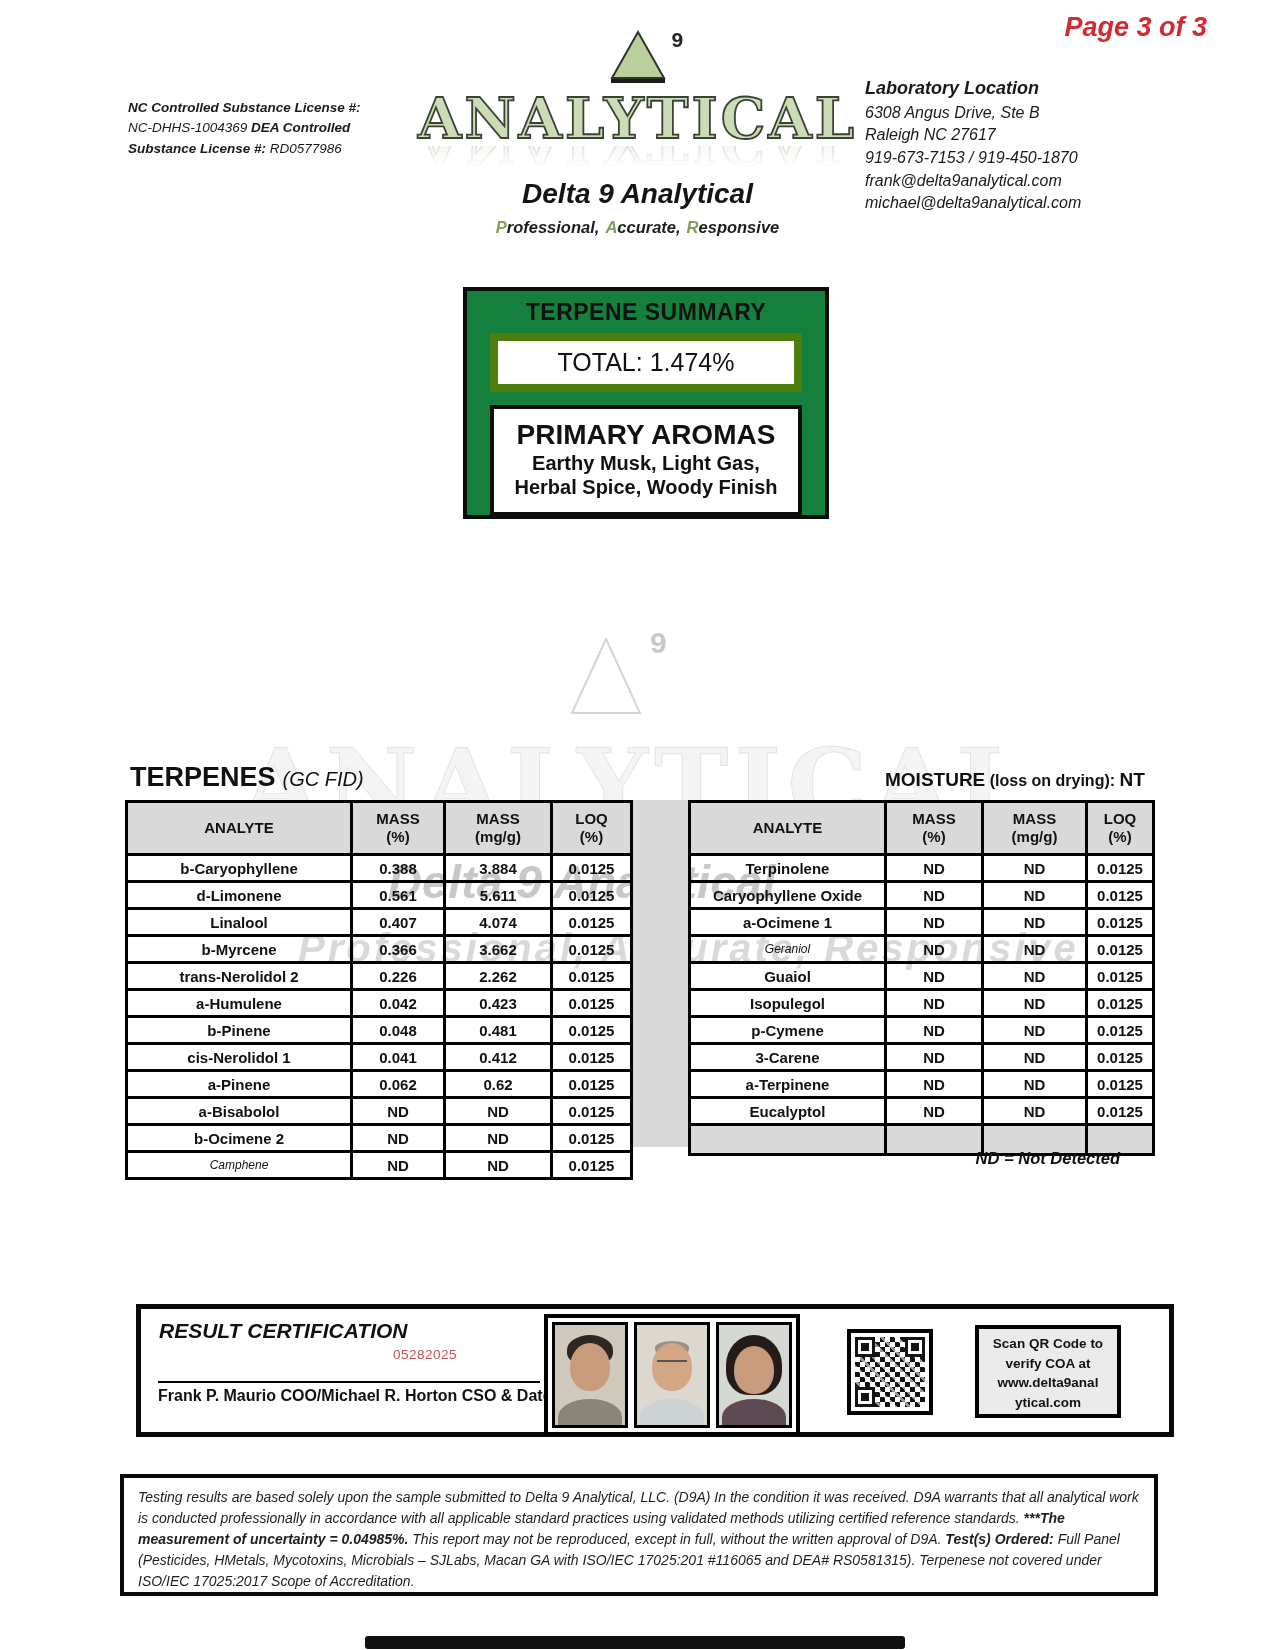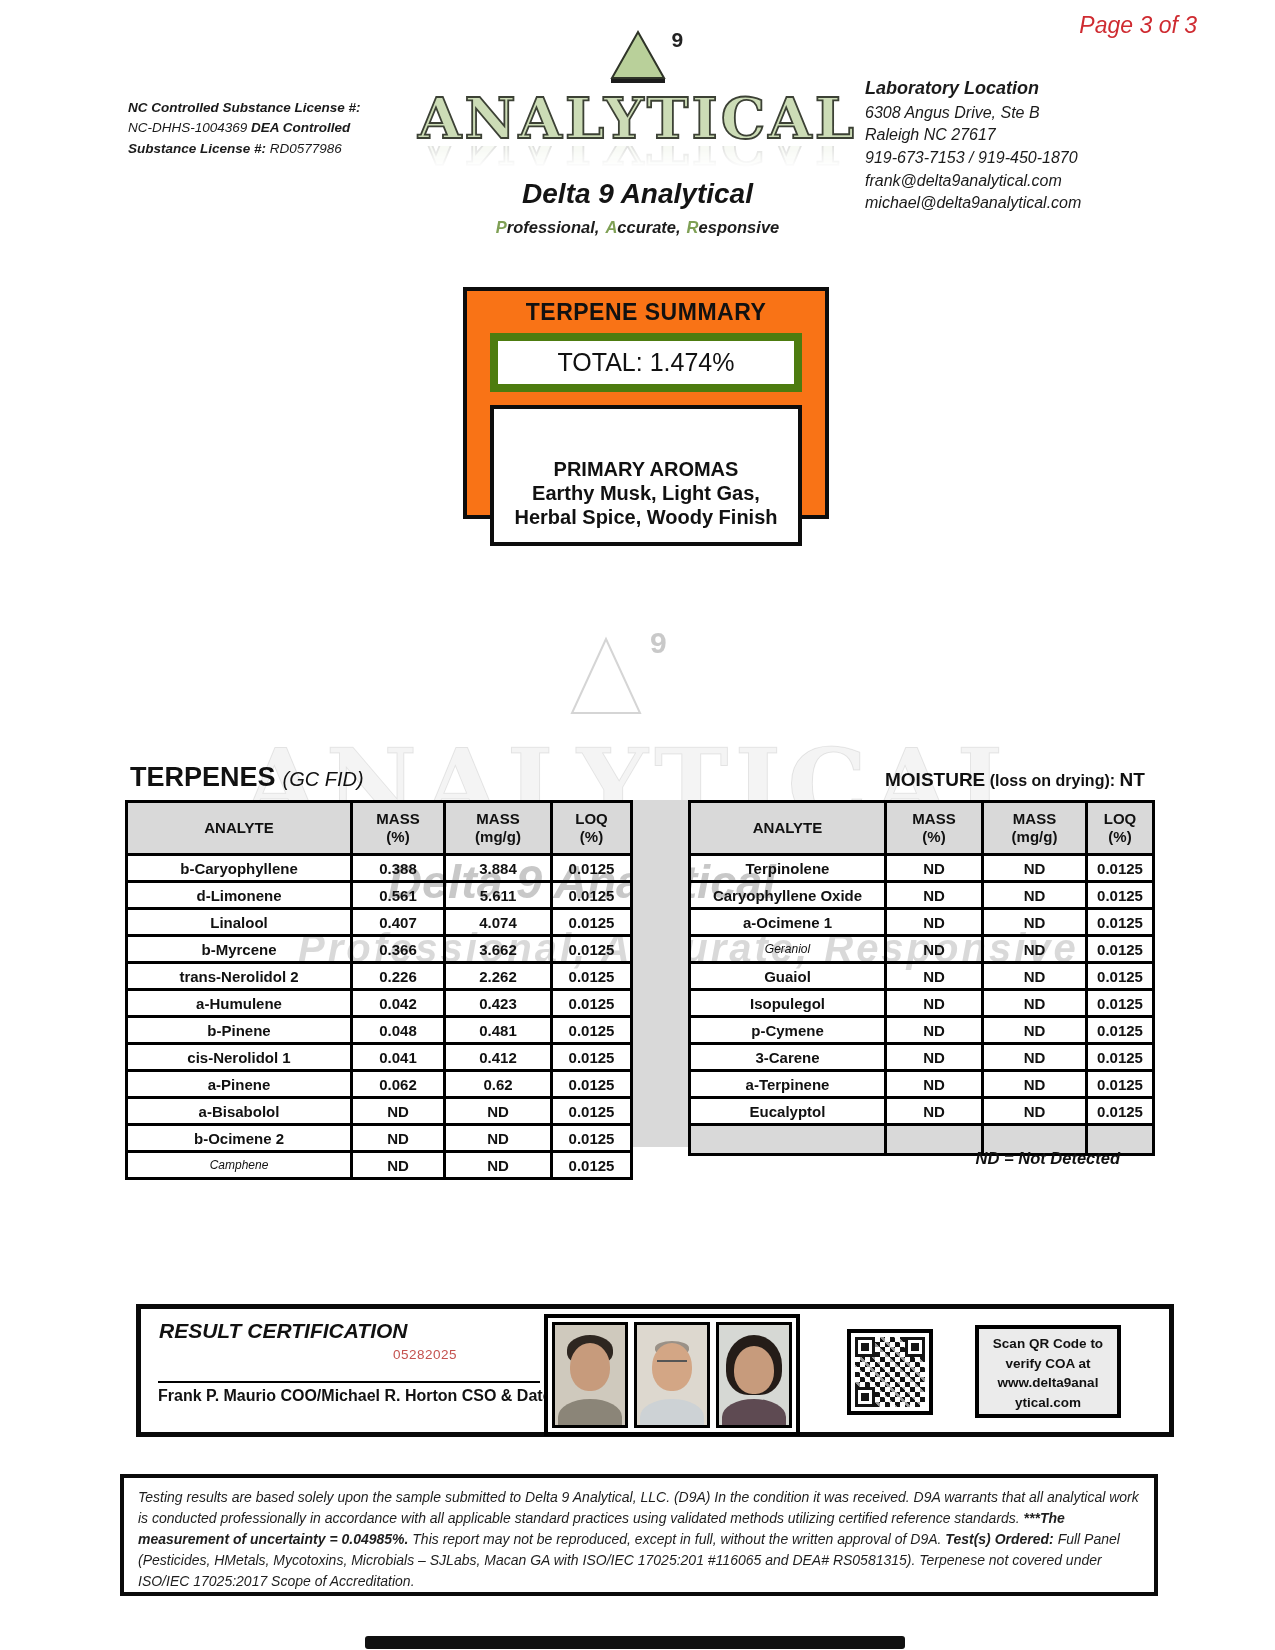--- a/index.html
+++ b/index.html
@@ -1,21 +1,21 @@
 <!DOCTYPE html>
 <html><head>
 <meta charset="utf-8">
 <style>
   html,body{margin:0;padding:0;background:#888;}
   .page{position:relative;width:1275px;height:1650px;background:#fff;margin:0 auto;
         font-family:"Liberation Sans",sans-serif;color:#111;overflow:hidden;}
 
   
-  .page-label{position:absolute;top:12px;right:78px;font-style:italic;font-weight:400;
-              font-size:23px;color:#cf2b31;}
+  .page-label{position:absolute;top:12px;right:68px;font-style:italic;font-weight:700;
+              font-size:27px;color:#cf2b31;}
   .license{position:absolute;left:128px;top:98px;width:250px;font-size:13.5px;line-height:1.5;
            font-style:italic;color:#1a1a1a;}
   .license b{font-weight:700;font-style:italic;}
   .logo{position:absolute;left:50%;top:28px;transform:translateX(-50%);width:460px;text-align:center;}
   .tri-row{position:relative;height:62px;}
   .tri-row svg{display:inline-block;}
   .tri-nine{position:absolute;top:0;margin-left:2px;font-weight:700;font-size:21px;color:#222;}
   .brand{font-family:"DejaVu Serif",serif;font-size:56px;font-weight:700;letter-spacing:3px;
          line-height:1;color:#ccdcb6;-webkit-text-stroke:1.8px #3c4135;white-space:nowrap;}
   .brand-reflection{height:26px;overflow:hidden;opacity:.20;transform:scaleY(-1);
@@ -24,27 +24,27 @@
   .logo-name{margin-top:6px;font-size:28px;font-weight:700;font-style:italic;color:#141414;}
   .tagline{margin-top:8px;font-size:16.5px;font-weight:700;font-style:italic;color:#1c1c1c;}
   .tag-word{display:inline-block;margin:0 3px;}
   .tag-word::first-letter{color:#7fa055;}
   .lab{position:absolute;left:865px;top:76px;width:310px;font-style:italic;font-size:16px;
        line-height:1.42;color:#1a1a1a;}
   .lab .lab-title{font-weight:700;font-size:18px;}
 
   
   .summary{position:absolute;left:463px;top:287px;width:366px;height:232px;border:4px solid #0d0d0d;
-           background:#f97316;box-sizing:border-box;text-align:center;z-index:2;}
+           background:#15803d;box-sizing:border-box;text-align:center;z-index:2;}
   .summary-title{margin-top:8px;font-size:23px;font-weight:700;letter-spacing:.5px;}
   .total-box{margin:7px auto 0;width:312px;border:8px solid #4d7c0f;background:#fff;
              box-sizing:border-box;font-size:25px;font-weight:400;padding:7px 0;}
   .aromas-box{margin:13px auto 0;width:312px;border:4px solid #0d0d0d;background:#fff;
               box-sizing:border-box;padding:10px 0 12px;}
-  .aromas-title{font-size:20px;font-weight:700;margin-top:39px;}
+  .aromas-title{font-size:28px;font-weight:700;}
   .aromas-line{font-size:20px;font-weight:700;line-height:1.22;}
 
   
   .wm{position:absolute;z-index:0;pointer-events:none;}
   .wm-tri{left:566px;top:633px;}
   .wm-tri-nine{left:650px;top:626px;font-size:30px;color:#c9c9c9;font-weight:700;}
   .wm-brand{left:50%;top:726px;transform:translateX(-50%);font-family:"DejaVu Serif",serif;
             font-size:100px;font-weight:700;letter-spacing:6px;white-space:nowrap;
             color:rgba(0,0,0,0.045);-webkit-text-stroke:1px rgba(0,0,0,0.09);}
   .wm-name{left:388px;top:854px;font-size:47px;font-weight:700;font-style:italic;

